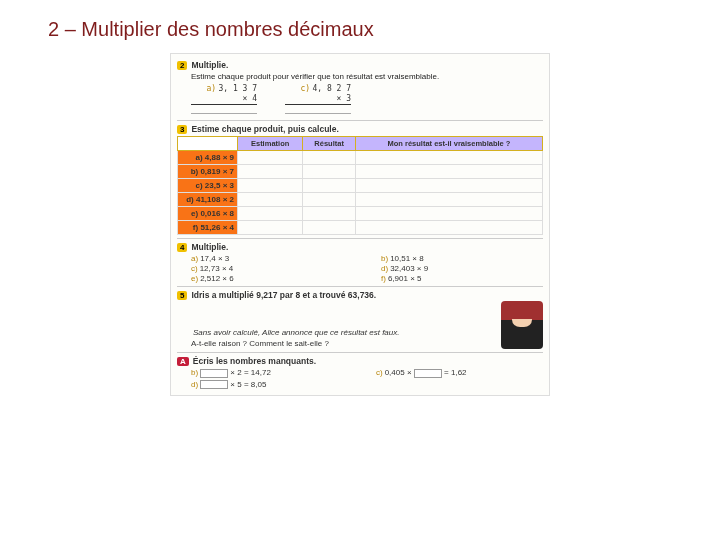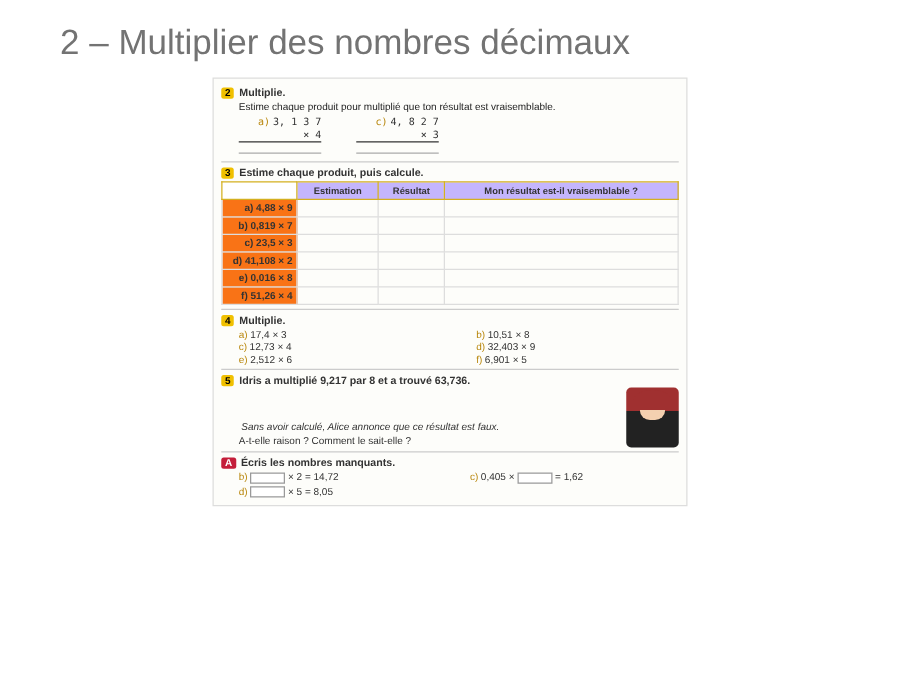--- a/index.html
+++ b/index.html
@@ -1,17 +1,17 @@
 <!DOCTYPE html>
 <html><head>
 <meta charset="utf-8">
 <style>
   * { box-sizing: border-box; margin: 0; padding: 0; }
   body { width: 720px; height: 540px; font-family: Arial, sans-serif; background: #fff; position: relative; }
-  .slide-title { font-size: 28px; font-weight: 400; padding: 18px 0 12px 48px; color: #737373; }
+  .slide-title { font-size: 20px; font-weight: 400; padding: 18px 0 12px 48px; color: #7f1d1d; }
   .worksheet { width: 380px; margin: 0 auto; background: #fdfdfa; border: 1px solid #ddd; font-size: 8px; color: #333; padding: 4px 6px 6px 6px; }
   .ex-header { display: flex; align-items: baseline; gap: 4px; margin-top: 2px; }
   .num-badge { background: #f0c000; color: #000; font-weight: bold; border-radius: 2px; padding: 0 3px; font-size: 8px; display: inline-block; }
   .num-badge.red { background: #c41e3a; color: #fff; }
   .ex-title { font-weight: bold; font-size: 8.5px; }
   .ex-sub { font-size: 8px; margin: 2px 0 3px 14px; color: #222; }
   .mult-row { display: flex; gap: 28px; margin: 2px 0 6px 14px; }
   .mult-col { font-family: monospace; font-size: 8px; line-height: 1.2; text-align: right; width: 66px; }
   .mult-col .lbl { color: #b8860b; text-align: left; display: inline-block; width: 12px; }
   .mult-col .bar { border-top: 1px solid #333; margin-top: 1px; }
@@ -39,21 +39,21 @@
 <body>
 
 <div class="slide-title">2 – Multiplier des nombres décimaux</div>
 
 <div class="worksheet">
 
   <div class="ex-header">
     <span class="num-badge">2</span>
     <span class="ex-title">Multiplie.</span>
   </div>
-  <div class="ex-sub">Estime chaque produit pour multiplié que ton résultat est vraisemblable.</div>
+  <div class="ex-sub">Estime chaque produit pour vérifier que ton résultat est vraisemblable.</div>
   <div class="mult-row">
     <div class="mult-col">
       <div><span class="lbl">a)</span><span>3, 1 3 7</span></div>
       <div>×       4</div>
       <div class="bar"></div>
         <div class="ans"></div>
     </div>
     <div class="mult-col">
       <div><span class="lbl">c)</span><span>4, 8 2 7</span></div>
       <div>×       3</div>

